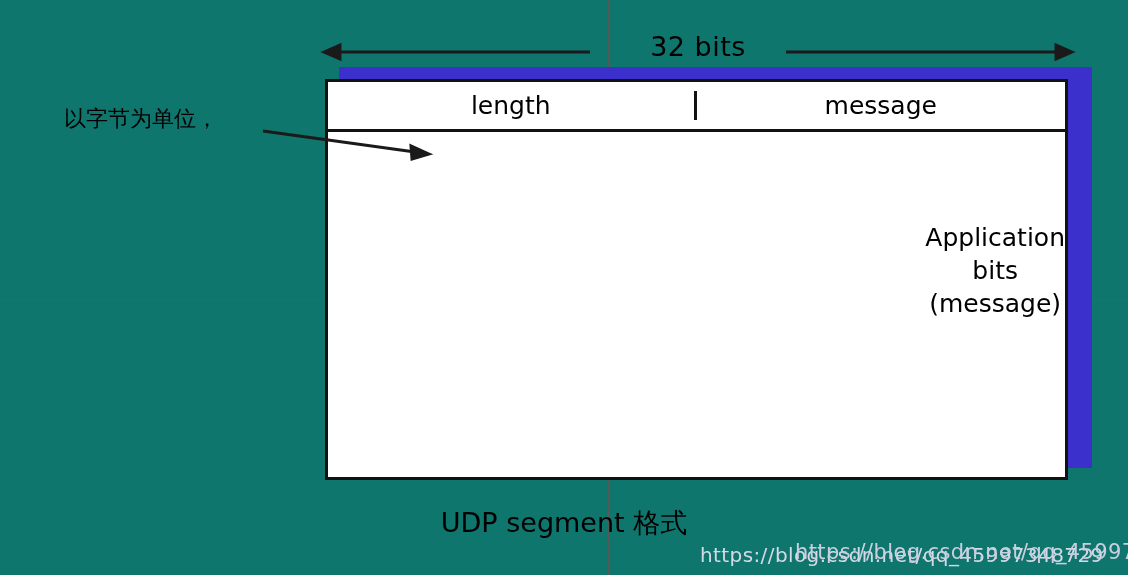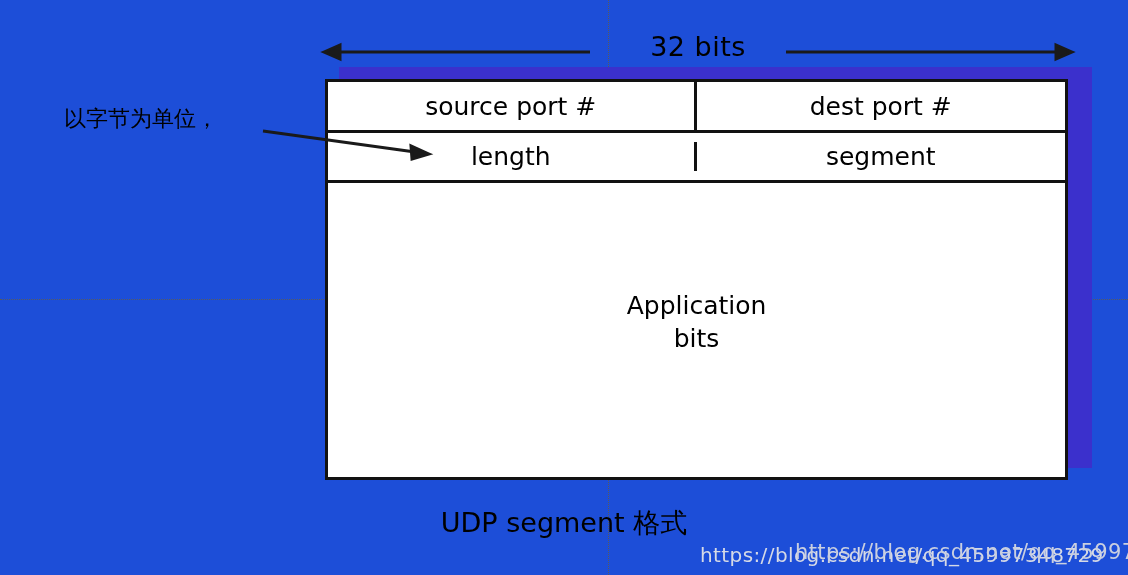--- a/index.html
+++ b/index.html
@@ -7,21 +7,21 @@
     padding: 0;
     background: #ffffff;
   }
   body {
     font-family: "DejaVu Sans", "Liberation Sans", sans-serif;
   }
   #stage {
     position: relative;
     width: 1128px;
     height: 575px;
-    background: #1d4ed8;
+    background: #0f766e;
     overflow: hidden;
   }
 
   
   .guide-h {
     position: absolute;
     left: 0;
     top: 299px;
     width: 1128px;
     height: 0;
@@ -96,21 +96,21 @@
     justify-content: center;
     font-size: 25px;
     color: #000000;
     white-space: nowrap;
   }
   .hdr-cell.left { border-right: 3px solid #121212; }
   .payload {
     height: 291px;
     display: flex;
     align-items: center;
-    justify-content: center;
+    justify-content: flex-end;
   }
   .payload-text {
     text-align: center;
     font-size: 25px;
     line-height: 33px;
     color: #000000;
     margin-top: -14px;
   }
 
   
@@ -176,32 +176,29 @@
         <line x1="464" y1="22" x2="740" y2="22"></line>
         <polygon points="750,22 734,15 734,29"></polygon>
       </g>
     </svg>
     <div class="measure-label">32 bits</div>
   </div>
 
   <div class="shadow-rect"></div>
 
   <div class="seg-table">
-    <div class="hdr-row row1">
-      <div class="hdr-cell left">source port #</div>
-      <div class="hdr-cell">dest port #</div>
-    </div>
     <div class="hdr-row row2">
       <div class="hdr-cell left">length</div>
-      <div class="hdr-cell">segment</div>
+      <div class="hdr-cell">message</div>
     </div>
     <div class="payload">
       <div class="payload-text">
         <div>Application</div>
         <div>bits</div>
+        <div>(message)</div>
       </div>
     </div>
   </div>
 
   <div class="annot">
     <div>以字节为单位，</div>
   </div>
 
   <svg class="annot-arrow" width="185" height="50" viewBox="0 0 185 50">
     <g stroke="#1a1a1a" stroke-width="3" fill="#1a1a1a">

